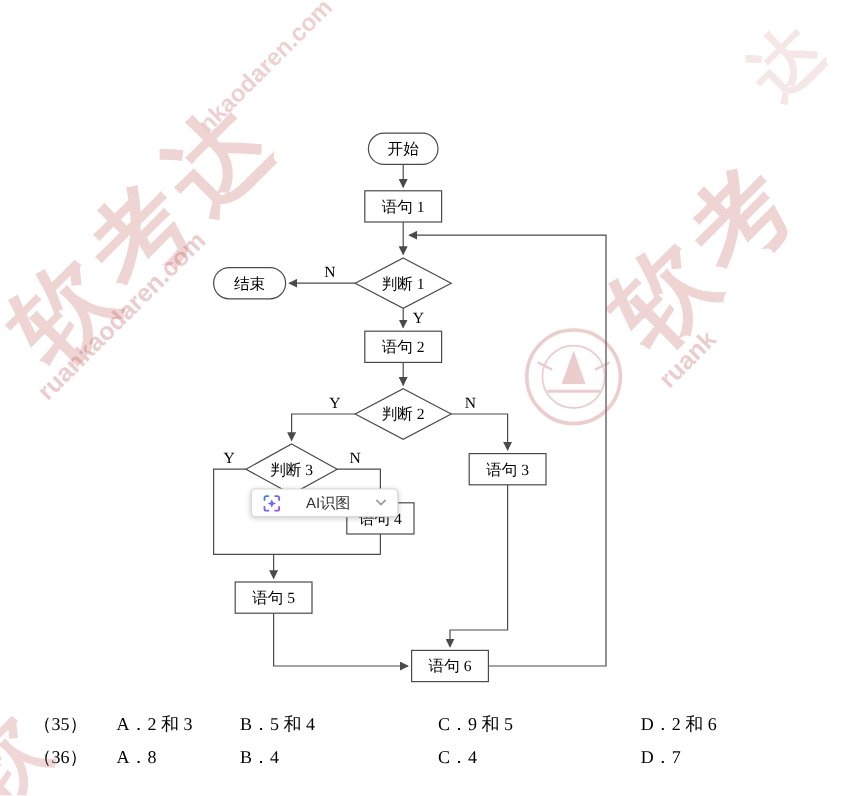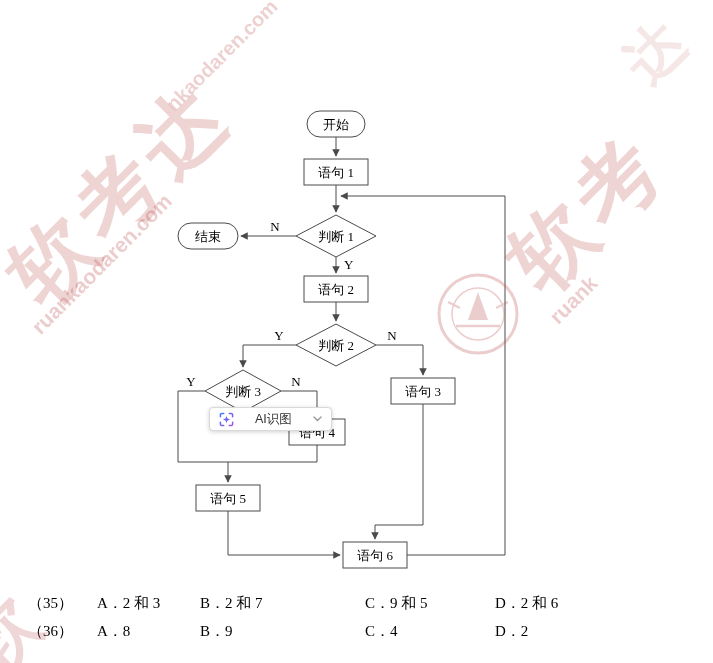--- a/index.html
+++ b/index.html
@@ -17,21 +17,21 @@
   
   .flow { position:absolute; left:0; top:0; z-index:1; }
   .flow text { font-family:"Liberation Serif","DejaVu Serif",serif; font-size:13px; fill:#000; }
   .flow .shape { fill:#ffffff; stroke:#4a4a4a; stroke-width:1; }
   .flow .edge { fill:none; stroke:#4a4a4a; stroke-width:1; }
   
   .opt-row { position:absolute; left:0; width:713px; height:24px; font-size:15px; z-index:1; }
   .opt-row span { position:absolute; white-space:nowrap; }
   .row-35 { top:594px; }
   .row-36 { top:622px; }
-  .p-q { left:28px; } .p-a { left:84px;margin-left:13px; } .p-b { left:200px; } .p-c { left:365px; } .p-d { left:495px; }
+  .p-q { left:28px; } .p-a { left:84px;margin-left:13px; } .p-b { left:200px; } .p-c { left:365px; } .p-d { left:534px; }
   
   .wm {
     position:absolute; color:#c25b5b; transform:rotate(-45deg);
     font-family:"Liberation Sans","DejaVu Sans",sans-serif; font-weight:bold;
     z-index:2; pointer-events:none; white-space:nowrap;
   }
   .wm-brand-left  { left:-15px; top:140px; font-size:82px; opacity:0.26; letter-spacing:8px; }
   .wm-domain-left { left:8px;   top:252px; font-size:21px; opacity:0.30; }
   .wm-domain-top  { left:148px; top:44px;  font-size:20px; opacity:0.28; }
   .wm-brand-right { left:498px; top:158px; font-size:82px; opacity:0.26; letter-spacing:8px; }
@@ -137,25 +137,25 @@
     </svg>
     <span>AI识图</span>
     <svg width="9" height="6" viewBox="0 0 9 6">
       <polyline points="1,1 4.5,4.5 8,1" fill="none" stroke="#9a9a9a" stroke-width="1.4" stroke-linecap="round"></polyline>
     </svg>
   </div>
 
   <div class="opt-row row-35">
     <span class="p-q">（35）</span>
     <span class="p-a">A．2 和 3</span>
-    <span class="p-b">B．2 和 7</span>
+    <span class="p-b">B．5 和 4</span>
     <span class="p-c">C．9 和 5</span>
     <span class="p-d">D．2 和 6</span>
   </div>
   <div class="opt-row row-36">
     <span class="p-q">（36）</span>
     <span class="p-a">A．8</span>
-    <span class="p-b">B．9</span>
+    <span class="p-b">B．4</span>
     <span class="p-c">C．4</span>
-    <span class="p-d">D．2</span>
+    <span class="p-d">D．7</span>
   </div>
 
 </div>
 
 </body></html>

